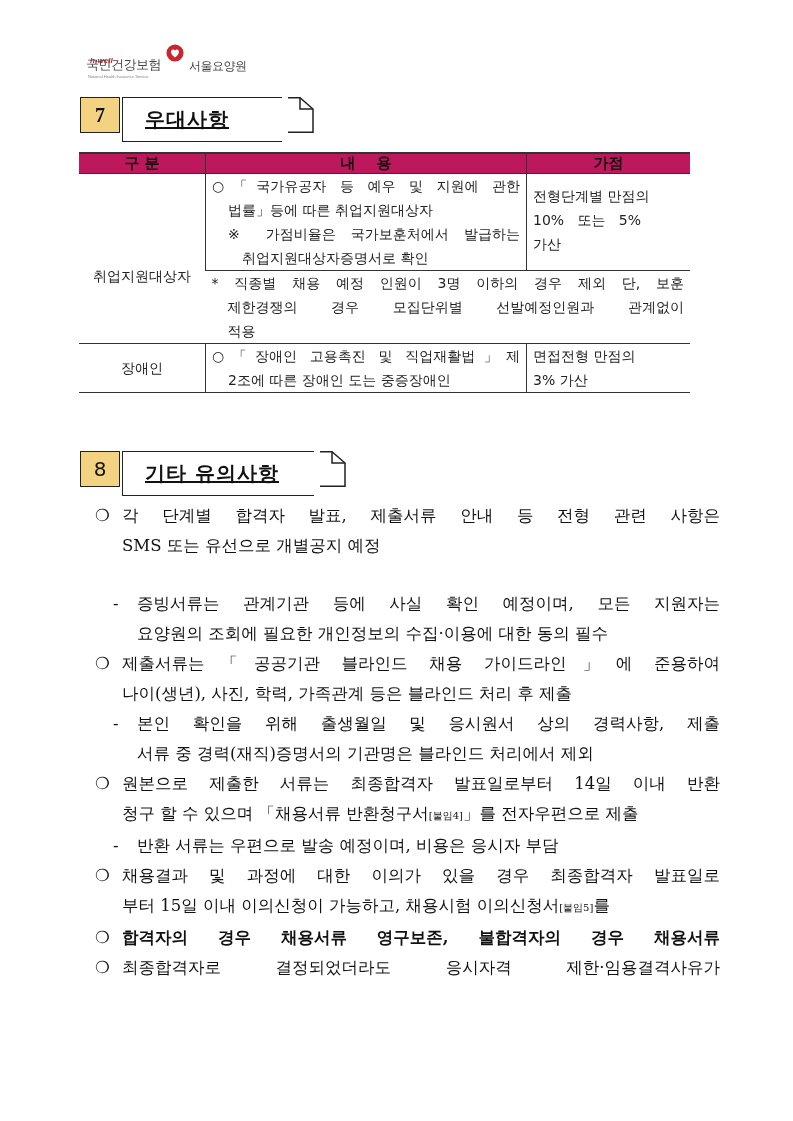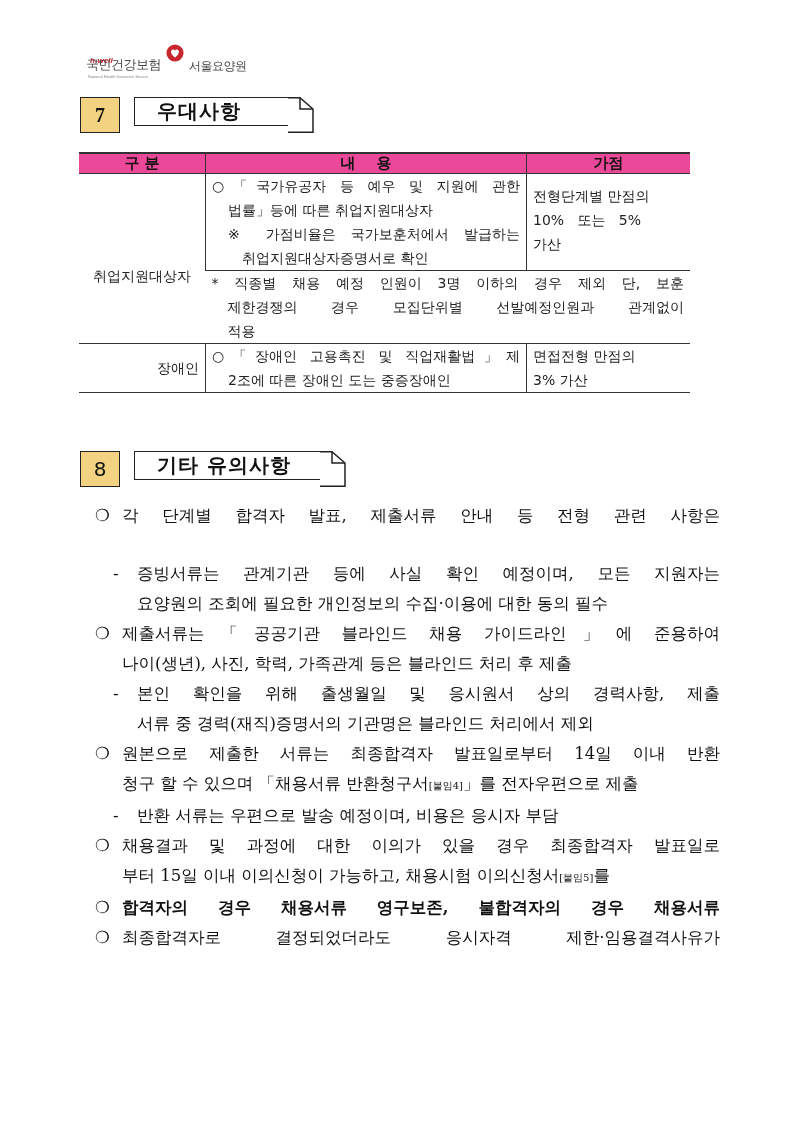--- a/index.html
+++ b/index.html
@@ -11,27 +11,27 @@
   .logo .hwell { position: absolute; left: 4px; top: 8px; font: italic bold 8px "Liberation Sans", sans-serif; color: #c8262e; }
   .logo .nhis { position: absolute; left: 0px; top: 8px; font: 13px "DejaVu Sans", sans-serif; color: #444; letter-spacing: -0.5px; }
   .logo .sub { position: absolute; left: 2px; top: 26px; font: 4px "Liberation Sans", sans-serif; color: #888; }
   .logo .heart { position: absolute; left: 80px; top: -4px; width: 18px; height: 18px; }
   .logo .seoul { position: absolute; left: 103px; top: 10px; font: 12px "DejaVu Sans", sans-serif; color: #444; letter-spacing: -0.5px; }
 
   
   .sec { position: absolute; left: 80px; height: 38px; }
   .sec .num { position: absolute; left: 0; top: 0; width: 40px; height: 36px; background: #f3d282; border: 1.5px solid #222; box-sizing: border-box;
               font: bold 20px "Liberation Serif", serif; display: flex; align-items: center; justify-content: center; }
-  .sec .title { position: absolute; left: 54px; top: 0; height: 29px; box-sizing: border-box; border: 1.5px solid #222; border-right: none; background: #fff;
-                font: bold 20px "DejaVu Sans", sans-serif; display: flex; align-items: center; padding-left: 22px; letter-spacing: 1px; }
+  .sec .title { position: absolute; left: 42px; top: 0; height: 45px; box-sizing: border-box; border: 1.5px solid #222; border-right: none; background: #fff;
+                font: bold 20px "DejaVu Sans", sans-serif; display: flex; align-items: center; padding-left: 22px; letter-spacing: 1px; text-decoration: underline; }
   .sec svg { position: absolute; top: 0; }
 
   
   table.pref { position: absolute; left: 79px; top: 152px; width: 611px; border-collapse: collapse; font-family: "DejaVu Sans", sans-serif; font-size: 14px; }
-  table.pref th { background: #ec4899; font-weight: bold; font-size: 15px; height: 19px; padding: 0; border-top: 2px solid #333; border-bottom: 1px solid #333; border-left: 1px solid #333; text-align: center; line-height: 19px; }
+  table.pref th { background: #be185d; font-weight: bold; font-size: 15px; height: 19px; padding: 0; border-top: 2px solid #333; border-bottom: 1px solid #333; border-left: 1px solid #333; text-align: center; line-height: 19px; }
   table.pref th:first-child { border-left: none; }
   table.pref td { border-left: 1px solid #333; border-bottom: 1px solid #333; padding: 0 6px; vertical-align: top; line-height: 24px; color: #222; }
   table.pref td:first-child { border-left: none; }
   table.pref tr:last-child td { border-bottom: 1.5px solid #333; }
   .c1 { width: 126px; }
   .c2 { width: 320px; }
   .just { text-align: justify; text-align-last: justify; }
   .cell-ind { padding-left: 16px; }
   .cell-ind2 { padding-left: 30px; }
 
@@ -92,21 +92,21 @@
       </td>
     </tr>
     <tr>
       <td colspan="2">
         <div class="just">* 직종별 채용 예정 인원이 3명 이하의 경우 제외 단, 보훈</div>
         <div class="cell-ind just">제한경쟁의 경우 모집단위별 선발예정인원과 관계없이</div>
         <div class="cell-ind">적용</div>
       </td>
     </tr>
     <tr>
-      <td style="vertical-align:middle; text-align:right;">장애인</td>
+      <td style="vertical-align:middle; text-align:center;">장애인</td>
       <td>
         <div class="just">○「장애인 고용촉진 및 직업재활법」제</div>
         <div class="cell-ind">2조에 따른 장애인 도는 중증장애인</div>
       </td>
       <td>
         <div>면접전형 만점의</div>
         <div>3% 가산</div>
       </td>
     </tr>
   </tbody>
@@ -120,20 +120,21 @@
     <polyline points="12,0.75 12,12 25,12" fill="none" stroke="#222" stroke-width="1.5"></polyline>
   </svg>
 </div>
 
 <div class="para" style="top:501px;">
 
   <div class="row l1">
     <span style="position:absolute;left:0;">❍</span>
     <span class="j" style="margin-left:27px;">각 단계별 합격자 발표, 제출서류 안내 등 전형 관련 사항은</span>
   </div>
+  <div class="row l1c">SMS 또는 유선으로 개별공지 예정</div>
 
   <div class="row l2">
     <span style="position:absolute;left:18px;">-</span>
     <span class="j" style="margin-left:24px;margin-top:28px;">증빙서류는 관계기관 등에 사실 확인 예정이며, 모든 지원자는</span>
   </div>
   <div class="row l2c">요양원의 조회에 필요한 개인정보의 수집·이용에 대한 동의 필수</div>
 
   <div class="row l1">
     <span style="position:absolute;left:0;">❍</span>
     <span class="j" style="margin-left:27px;">제출서류는「공공기관 블라인드 채용 가이드라인」에 준용하여</span>

